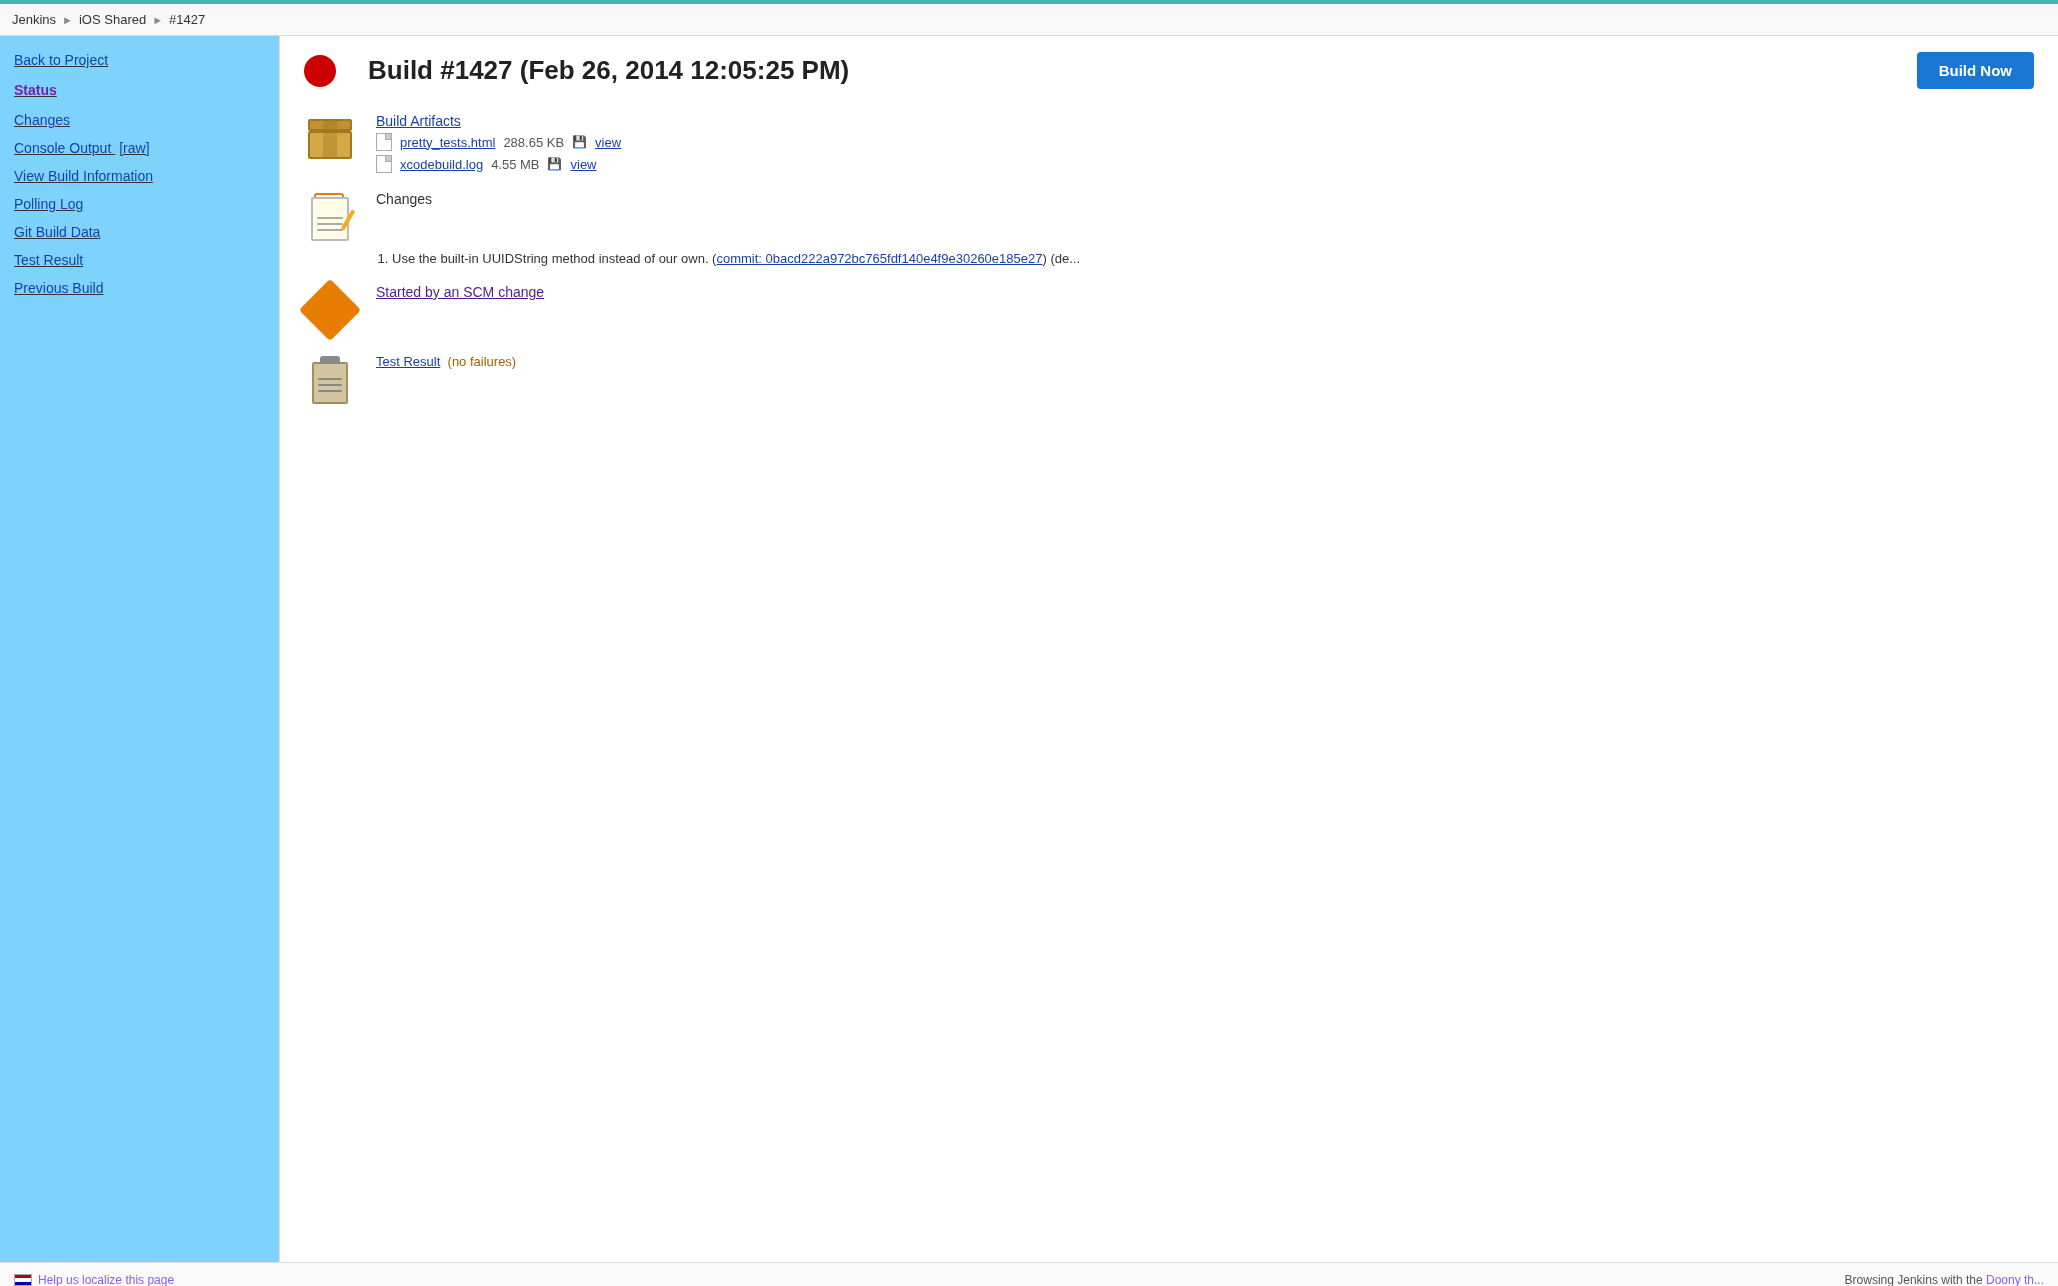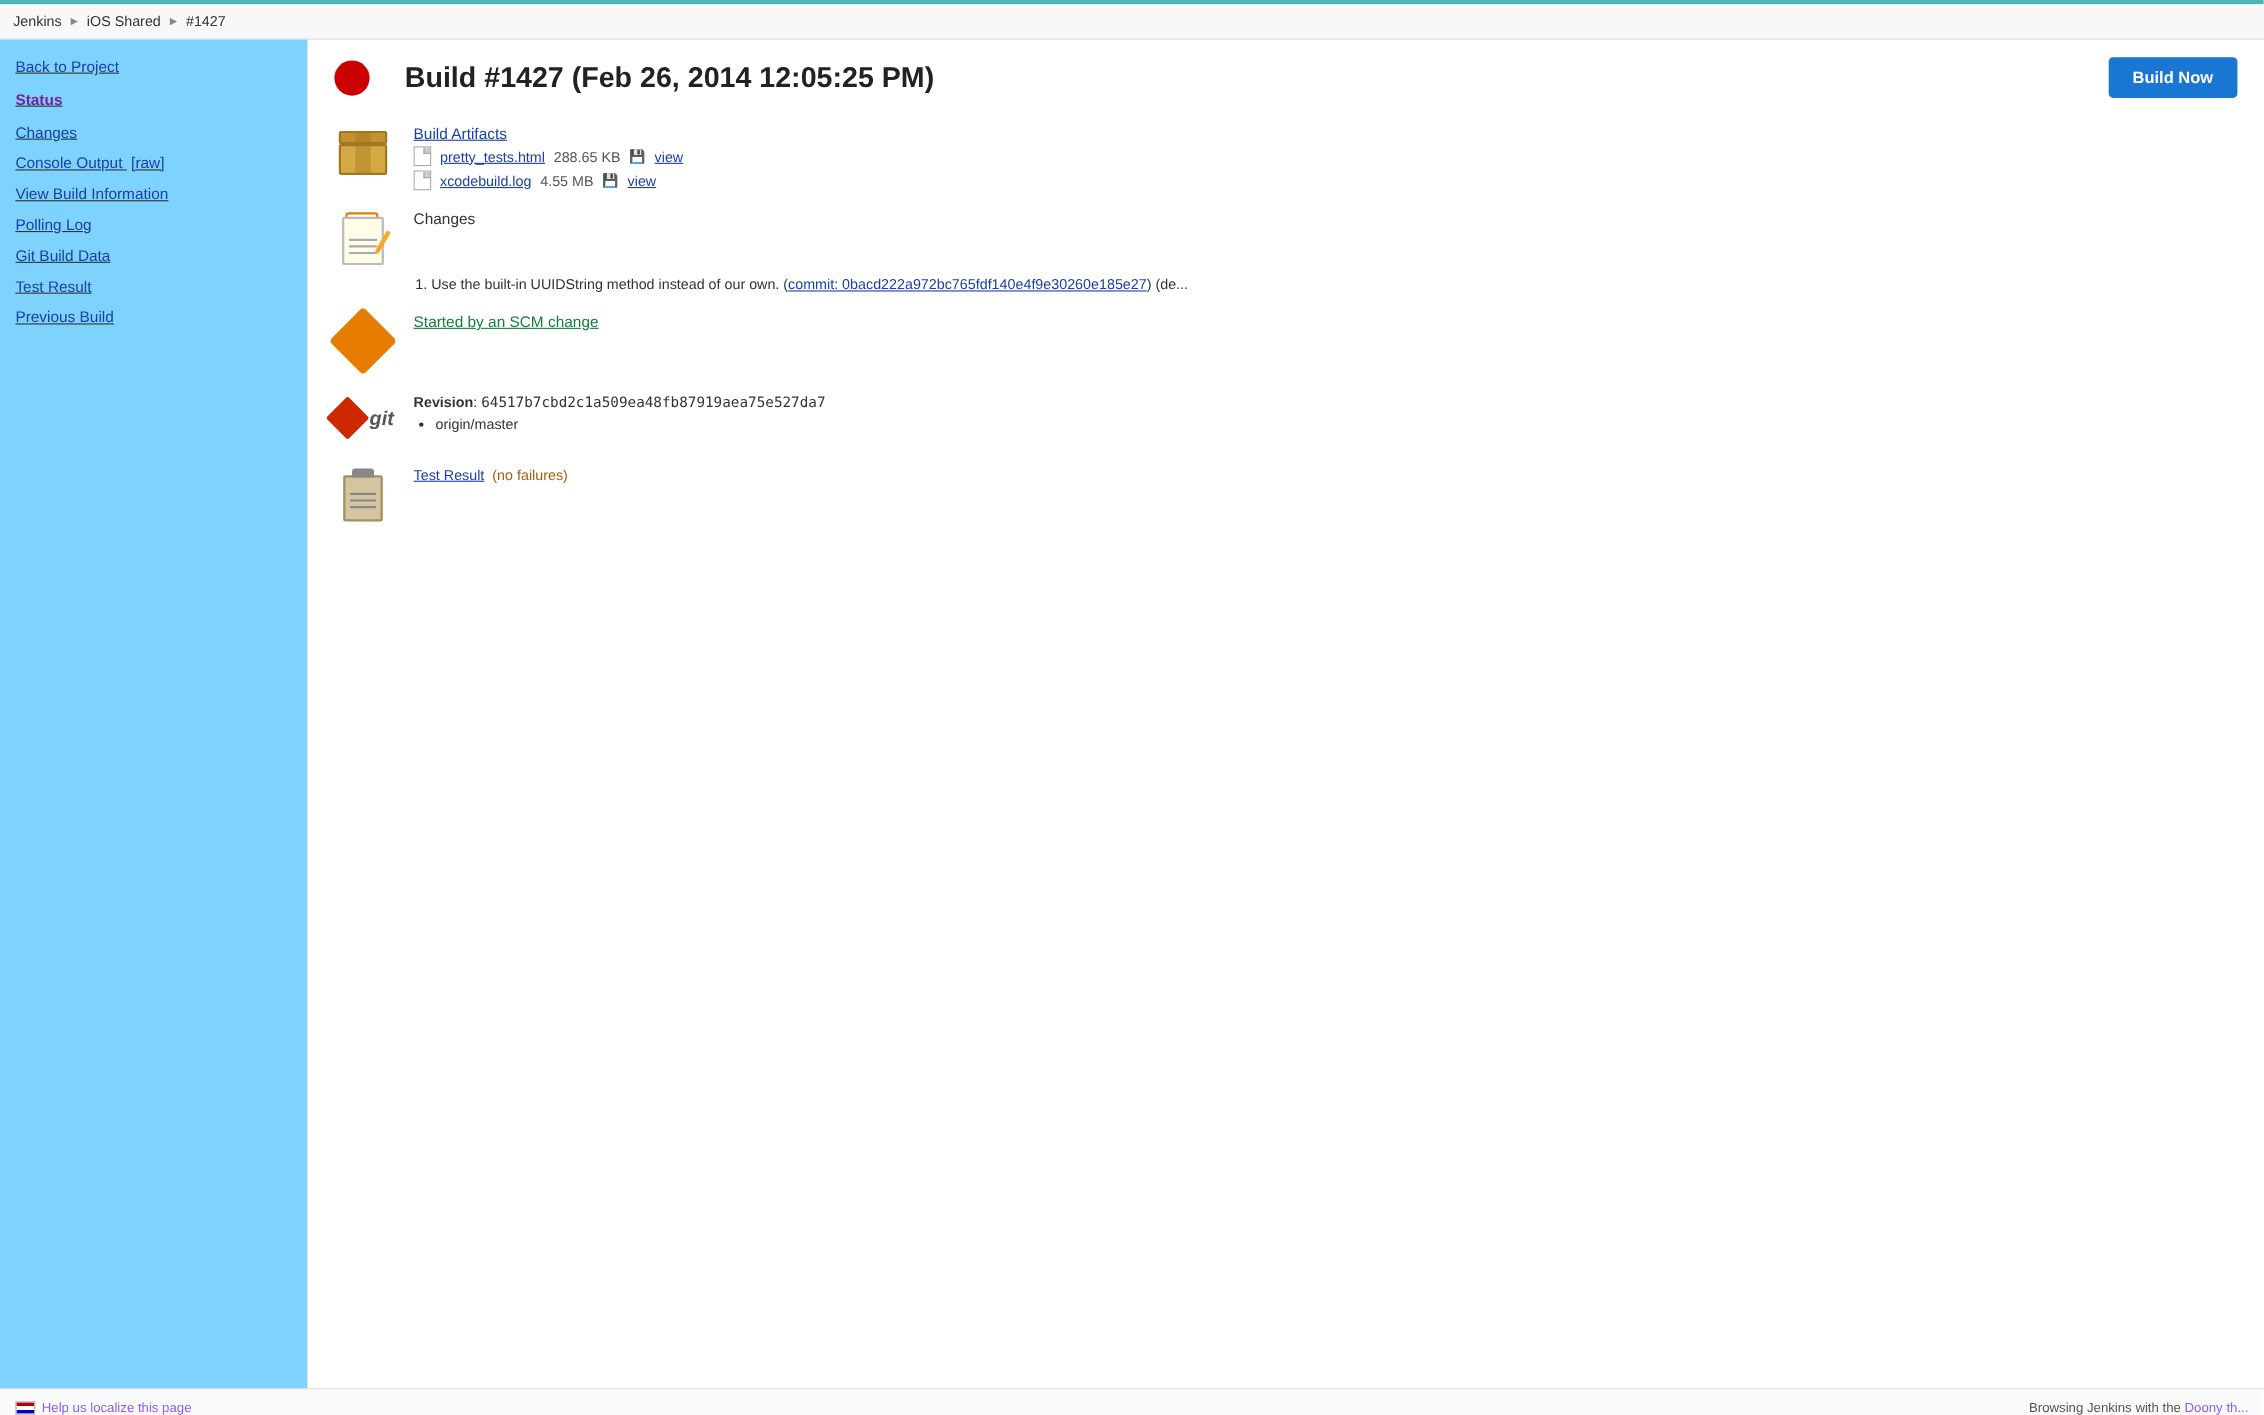--- a/index.html
+++ b/index.html
@@ -321,21 +321,21 @@
       margin-left: 16px;
       font-size: 13px;
       color: #333;
       margin-top: 44px;
     }
     .change-item a {
       color: #1a3faa;
       text-decoration: underline;
     }
     .started-link {
-      color: #15803d;
+      color: #4c1d95;
       text-decoration: underline;
       font-size: 14px;
       cursor: pointer;
     }
     .revision-line {
       font-size: 13px;
       margin-top: 4px;
     }
     .revision-label {
       font-weight: bold;
@@ -476,37 +476,20 @@
 
     <div class="section">
       <div class="section-icon">
         <div class="icon-diamond"></div>
       </div>
       <div class="section-content">
         <a class="started-link">Started by an SCM change</a>
       </div>
     </div>
 
-    <div class="section">
-      <div class="section-icon">
-        <div class="icon-git-wrapper">
-          <div class="icon-git-diamond"></div>
-          <span class="git-text">git</span>
-        </div>
-      </div>
-      <div class="section-content">
-        <div class="revision-line">
-          <span class="revision-label">Revision</span>:
-          <span class="revision-value">64517b7cbd2c1a509ea48fb87919aea75e527da7</span>
-        </div>
-        <ul class="branch-list">
-          <li>origin/master</li>
-        </ul>
-      </div>
-    </div>
 
     <div class="section">
       <div class="section-icon">
         <div class="icon-clipboard">
           <div class="clip-top"></div>
           <div class="clip-body"></div>
           <div class="clip-lines">
             <div class="clip-line"></div>
             <div class="clip-line"></div>
             <div class="clip-line"></div>

